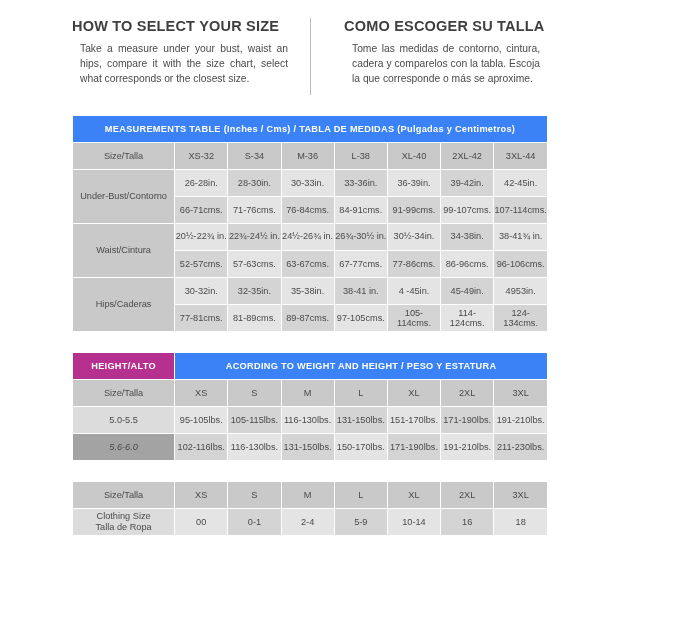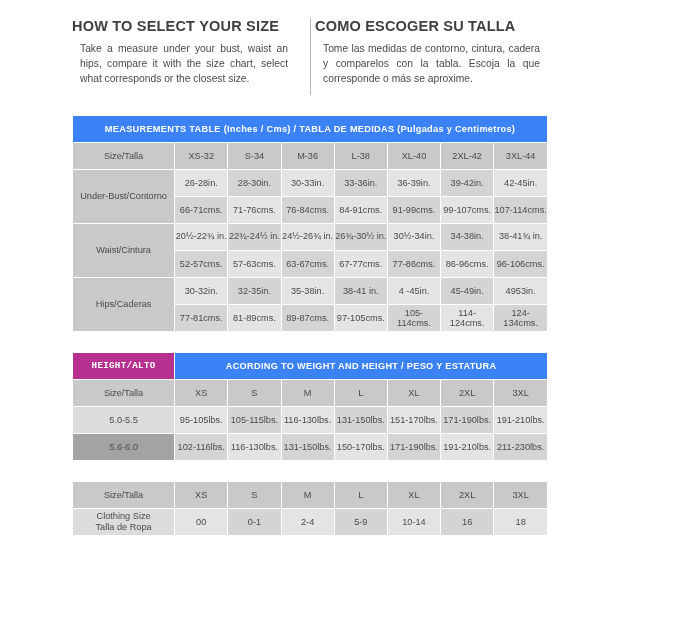--- a/index.html
+++ b/index.html
@@ -28,21 +28,21 @@
     align-items: stretch;
   }
   .intro-col {
     width: 50%;
     box-sizing: border-box;
   }
   .intro-col.left {
     padding-right: 14px;
   }
   .intro-col.right {
-    padding-left: 4px;
+    padding-left: 33px;
     border-left: 1px solid #b9b9b9;
   }
   .intro h2 {
     margin: 0 0 6px 0;
     font-size: 14.5px;
     font-weight: bold;
     letter-spacing: .2px;
     color: #3f3f3f;
   }
   .intro p {
@@ -78,21 +78,20 @@
     font-size: 9.8px;
     letter-spacing: .3px;
     height: 26px;
   }
   .hdr-purple {
     background: #b6308f;
     color: #ffffff !important;
     font-weight: bold;
     font-size: 9.8px;
     letter-spacing: .3px;
-    font-family: Liberation Mono, monospace;
   }
   .row-label {
     background: #c9c9c9;
     font-size: 9.6px;
     color: #3f3f3f;
     font-weight: normal;
   }
   .col-head {
     background: #c9c9c9;
     font-size: 9.8px;

